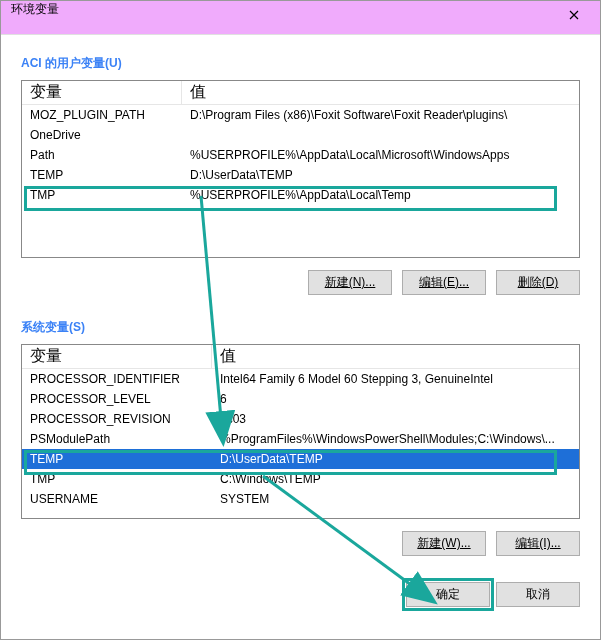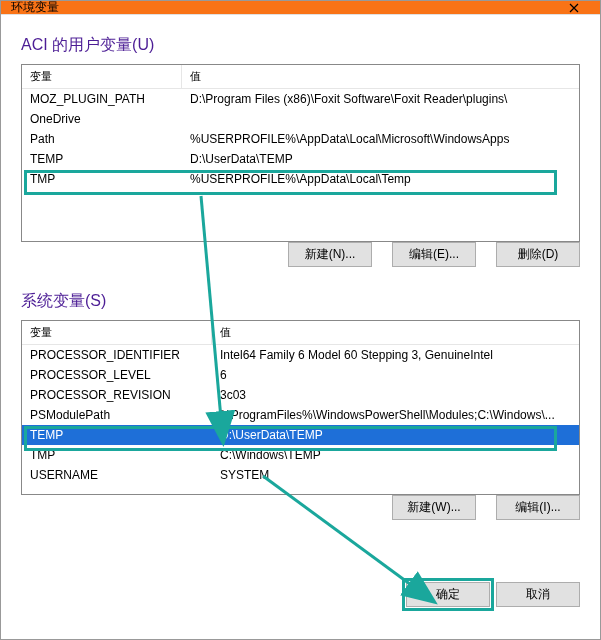--- a/index.html
+++ b/index.html
@@ -7,57 +7,57 @@
       font-family: "Microsoft YaHei", "Segoe UI", Tahoma, sans-serif;
       font-size: 12px;
       background: #fff;
       color: #000;
       width: 601px;
       height: 640px;
       position: relative;
       border: 1px solid #999;
     }
     .title-bar {
-      height: 14px;
+      height: 34px;
       border-bottom: 1px solid #e0e0e0;
       display: flex;
-      align-items: center;
       padding: 0 4px 0 10px;
-      background: #f97316;
+      background: #f0abfc;
     }
     .title-bar .title { flex: 1; font-size: 12px; }
     .close-btn {
       width: 44px;
       height: 28px;
       display: flex;
       align-items: center;
       justify-content: center;
       font-size: 14px;
       cursor: default;
     }
     .content {
       padding: 20px 20px 12px 20px;
     }
     .group-label {
-      font-size: 16px;
+      font-size: 12px;
       margin-bottom: 8px;
-      color: #4c1d95;
+      color: #3b82f6;
+      font-weight: bold;
     }
     .table-container {
       border: 1px solid #888;
       background: #fff;
       position: relative;
     }
     .table-header {
       display: flex;
       background: #fff;
       border-bottom: 1px solid #e6e6e6;
       height: 24px;
       align-items: center;
-      font-size: 11px;
+      font-size: 16px;
     }
     .col1 {
       width: 160px;
       padding: 0 8px;
       border-right: 1px solid #e6e6e6;
       height: 100%;
       display: flex;
       align-items: center;
     }
     .col2 {
@@ -96,21 +96,23 @@
     }
     .sys-highlight {
       left: 2px;
       top: 105px;
       width: 533px;
       height: 25px;
     }
     .buttons-row {
       display: flex;
       justify-content: flex-end;
-      gap: 20px;
+      gap: 10px;
+      margin-top: 12px;
+      text-decoration: underline;
     }
     .btn {
       min-width: 84px;
       height: 25px;
       background: #e1e1e1;
       border: 1px solid #adadad;
       font-size: 12px;
       font-family: inherit;
       cursor: default;
       padding: 0 10px;

